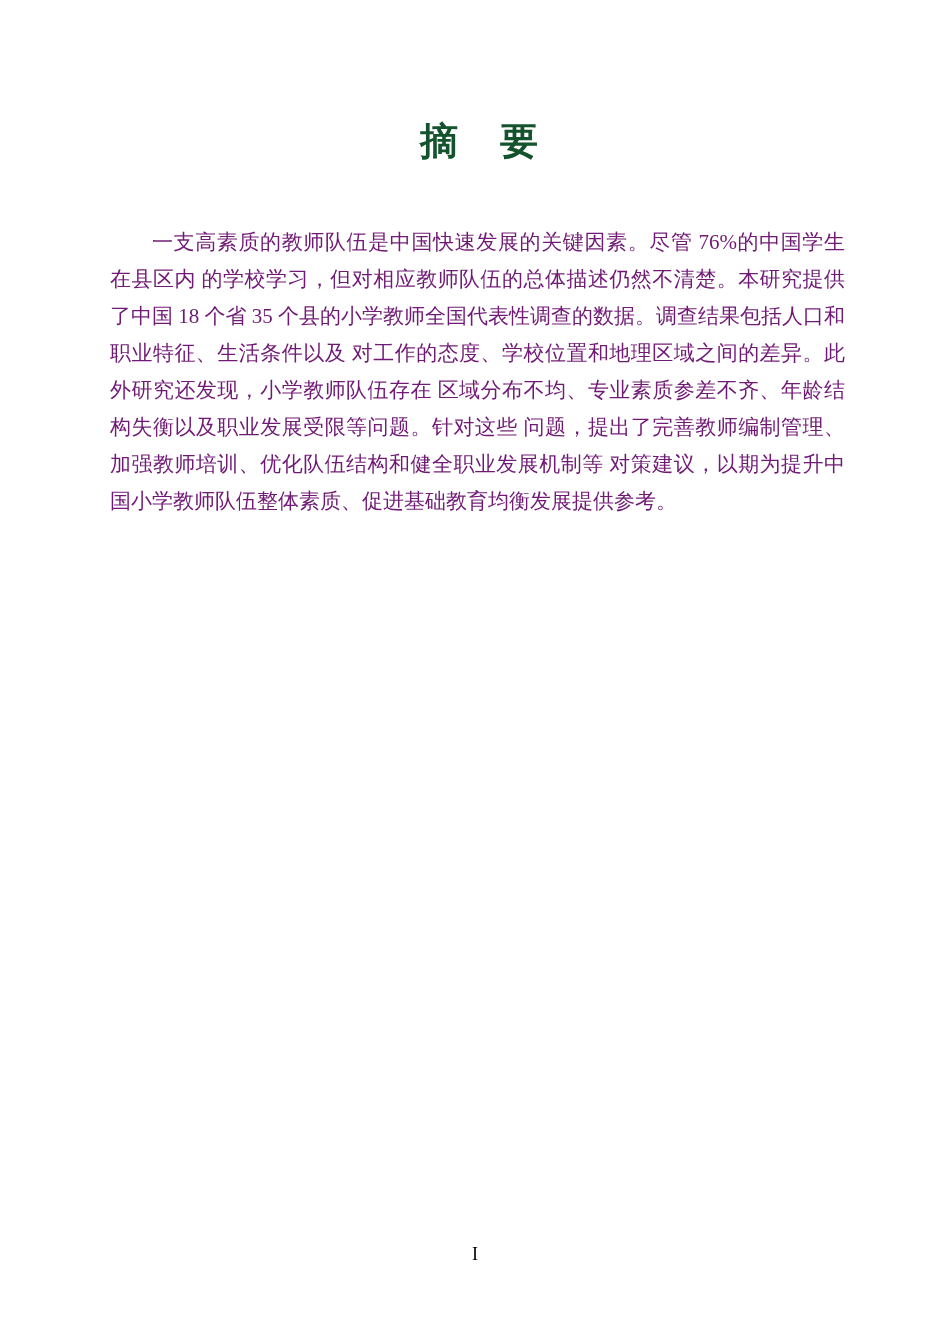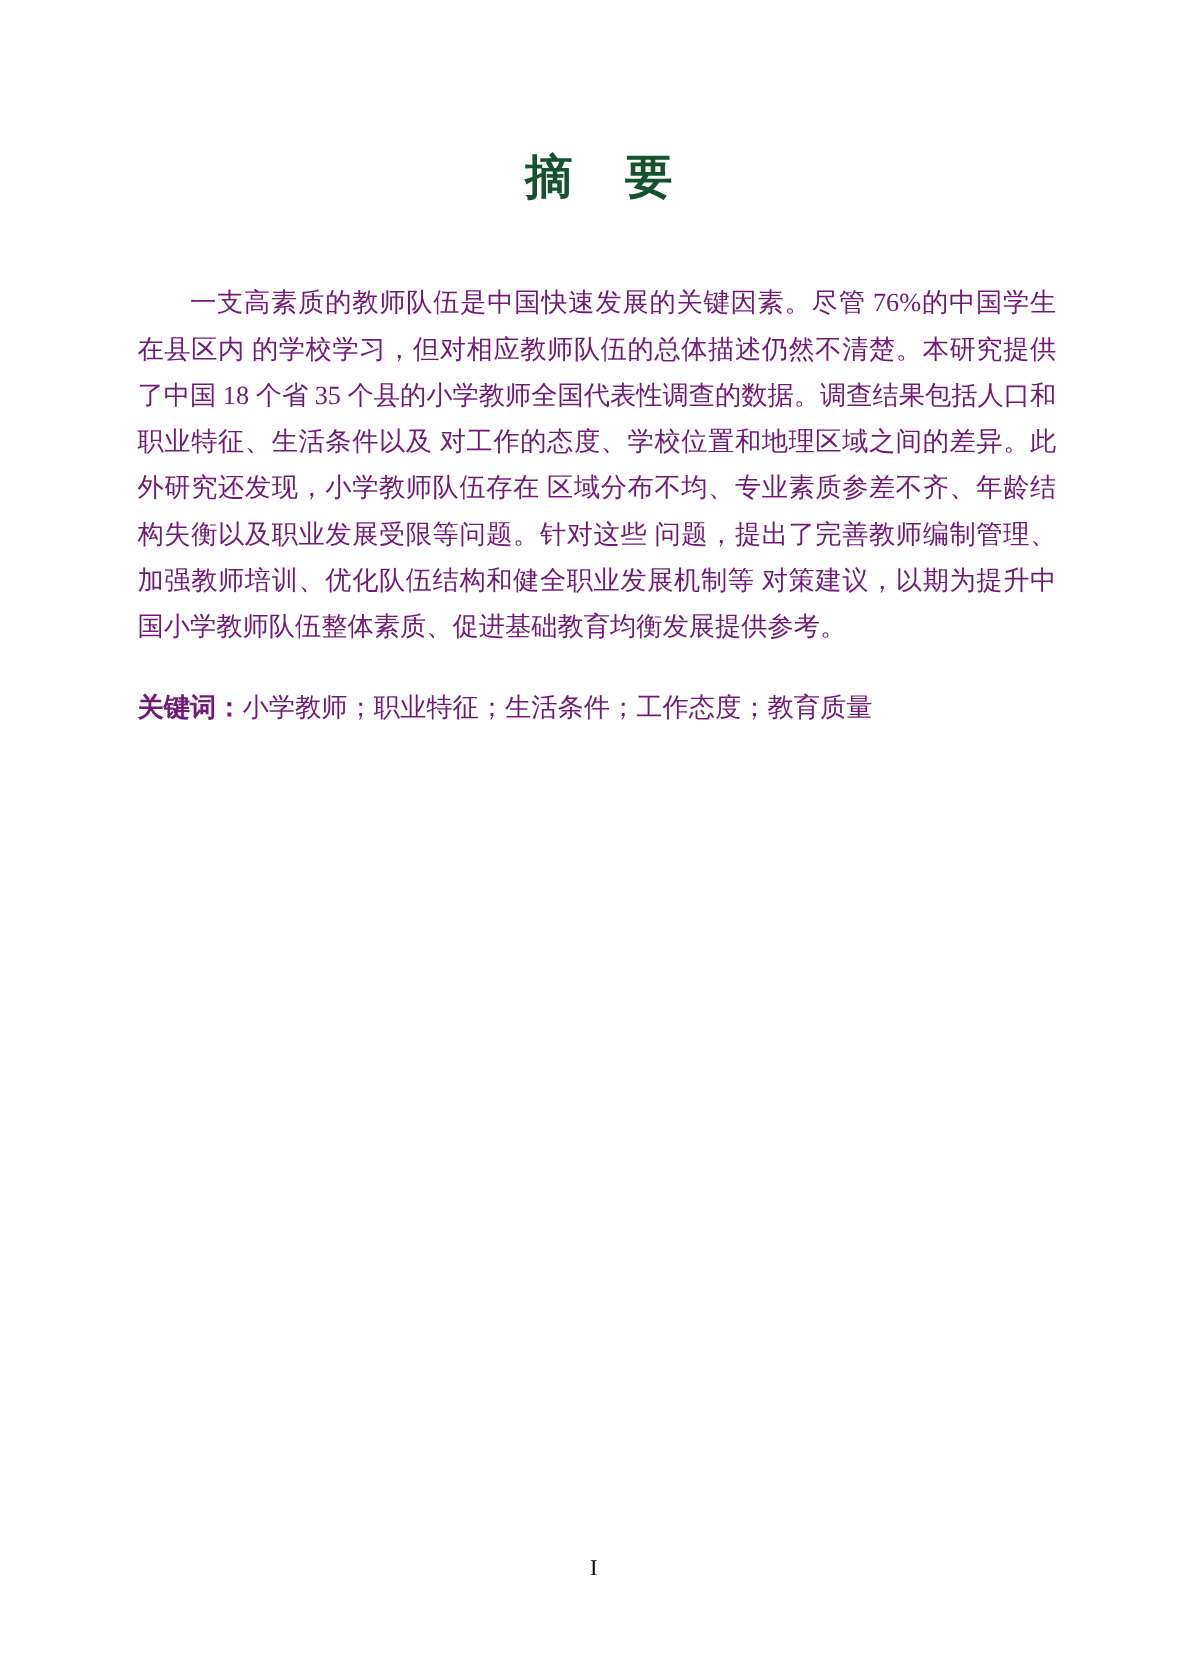--- a/index.html
+++ b/index.html
@@ -71,20 +71,17 @@
 </head>
 <body>
 
 <div class="page">
 
   <h1 class="doc-title">摘　要</h1>
 
   <div class="content">
     <p class="para">一支高素质的教师队伍是中国快速发展的关键因素。尽管 76%的中国学生在县区内 的学校学习，但对相应教师队伍的总体描述仍然不清楚。本研究提供了中国 18 个省 35 个县的小学教师全国代表性调查的数据。调查结果包括人口和职业特征、生活条件以及 对工作的态度、学校位置和地理区域之间的差异。此外研究还发现，小学教师队伍存在 区域分布不均、专业素质参差不齐、年龄结构失衡以及职业发展受限等问题。针对这些 问题，提出了完善教师编制管理、加强教师培训、优化队伍结构和健全职业发展机制等 对策建议，以期为提升中国小学教师队伍整体素质、促进基础教育均衡发展提供参考。</p>
 
-    <p class="keywords-line">
-      <span class="kw-label">关键词：</span><span>小学教师；职业特征；生活条件；工作态度；教育质量</span>
-    </p>
   </div>
 
   <div class="page-number">I</div>
 
 </div>
 
 </body></html>

